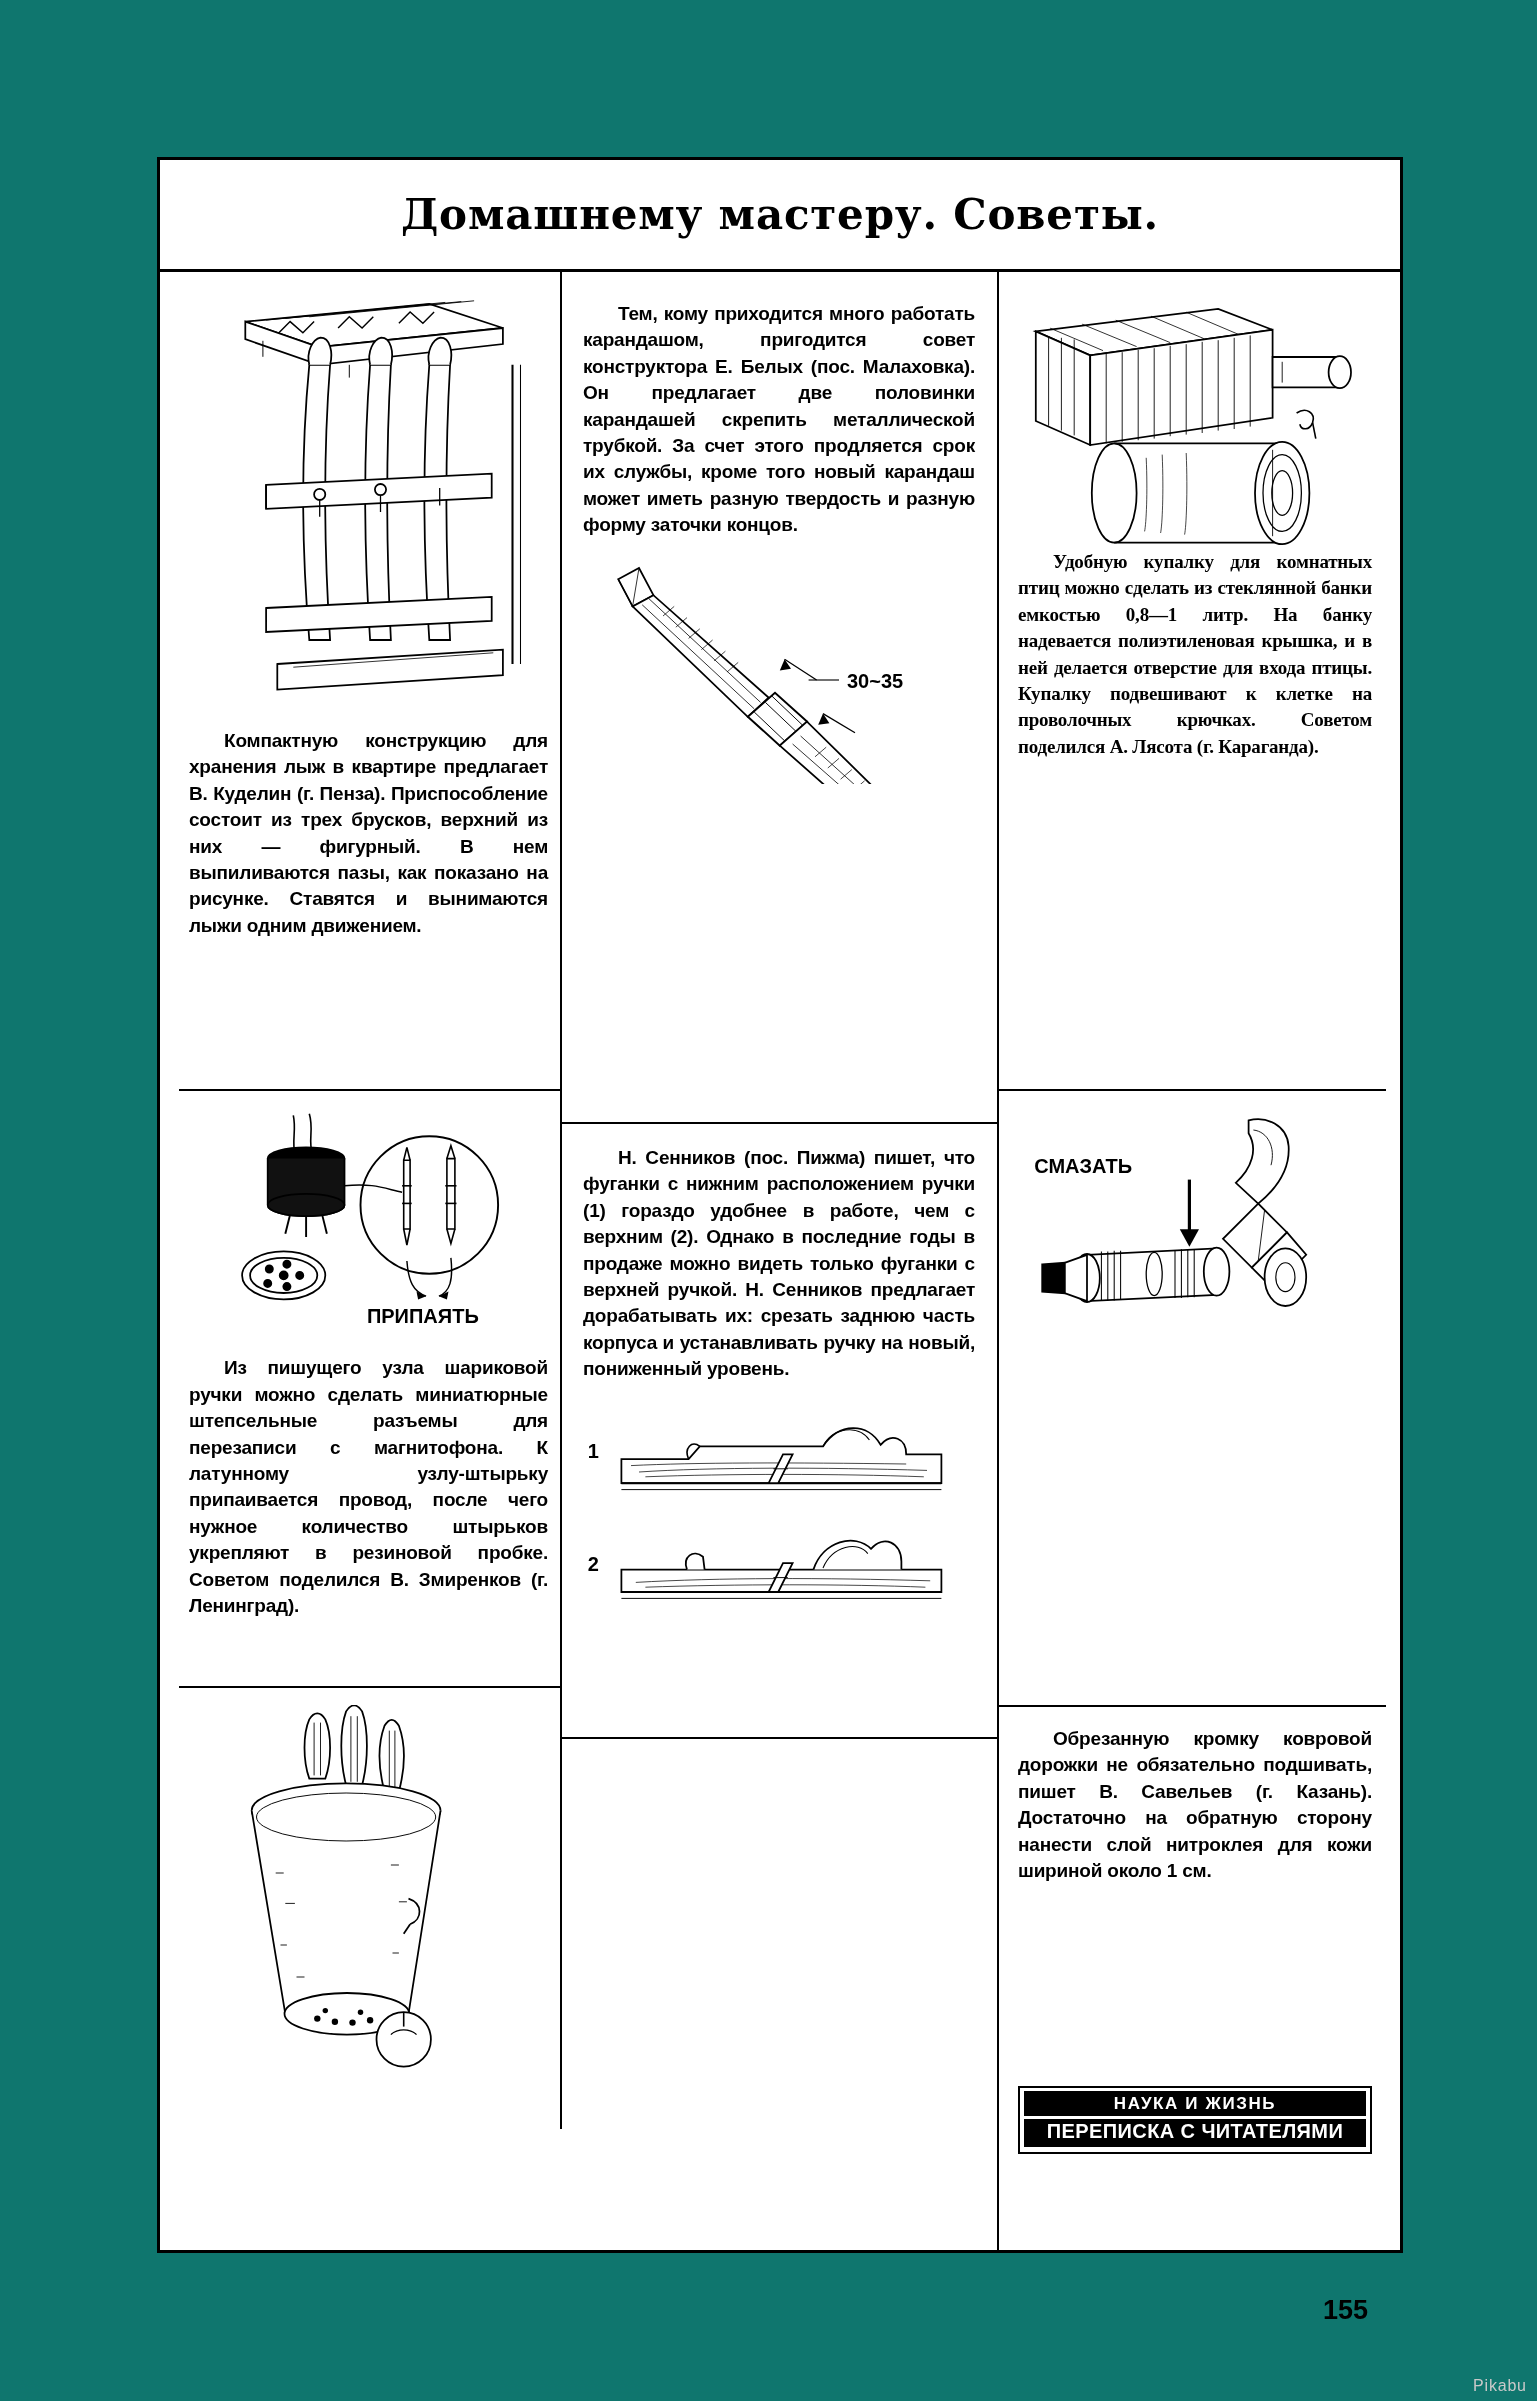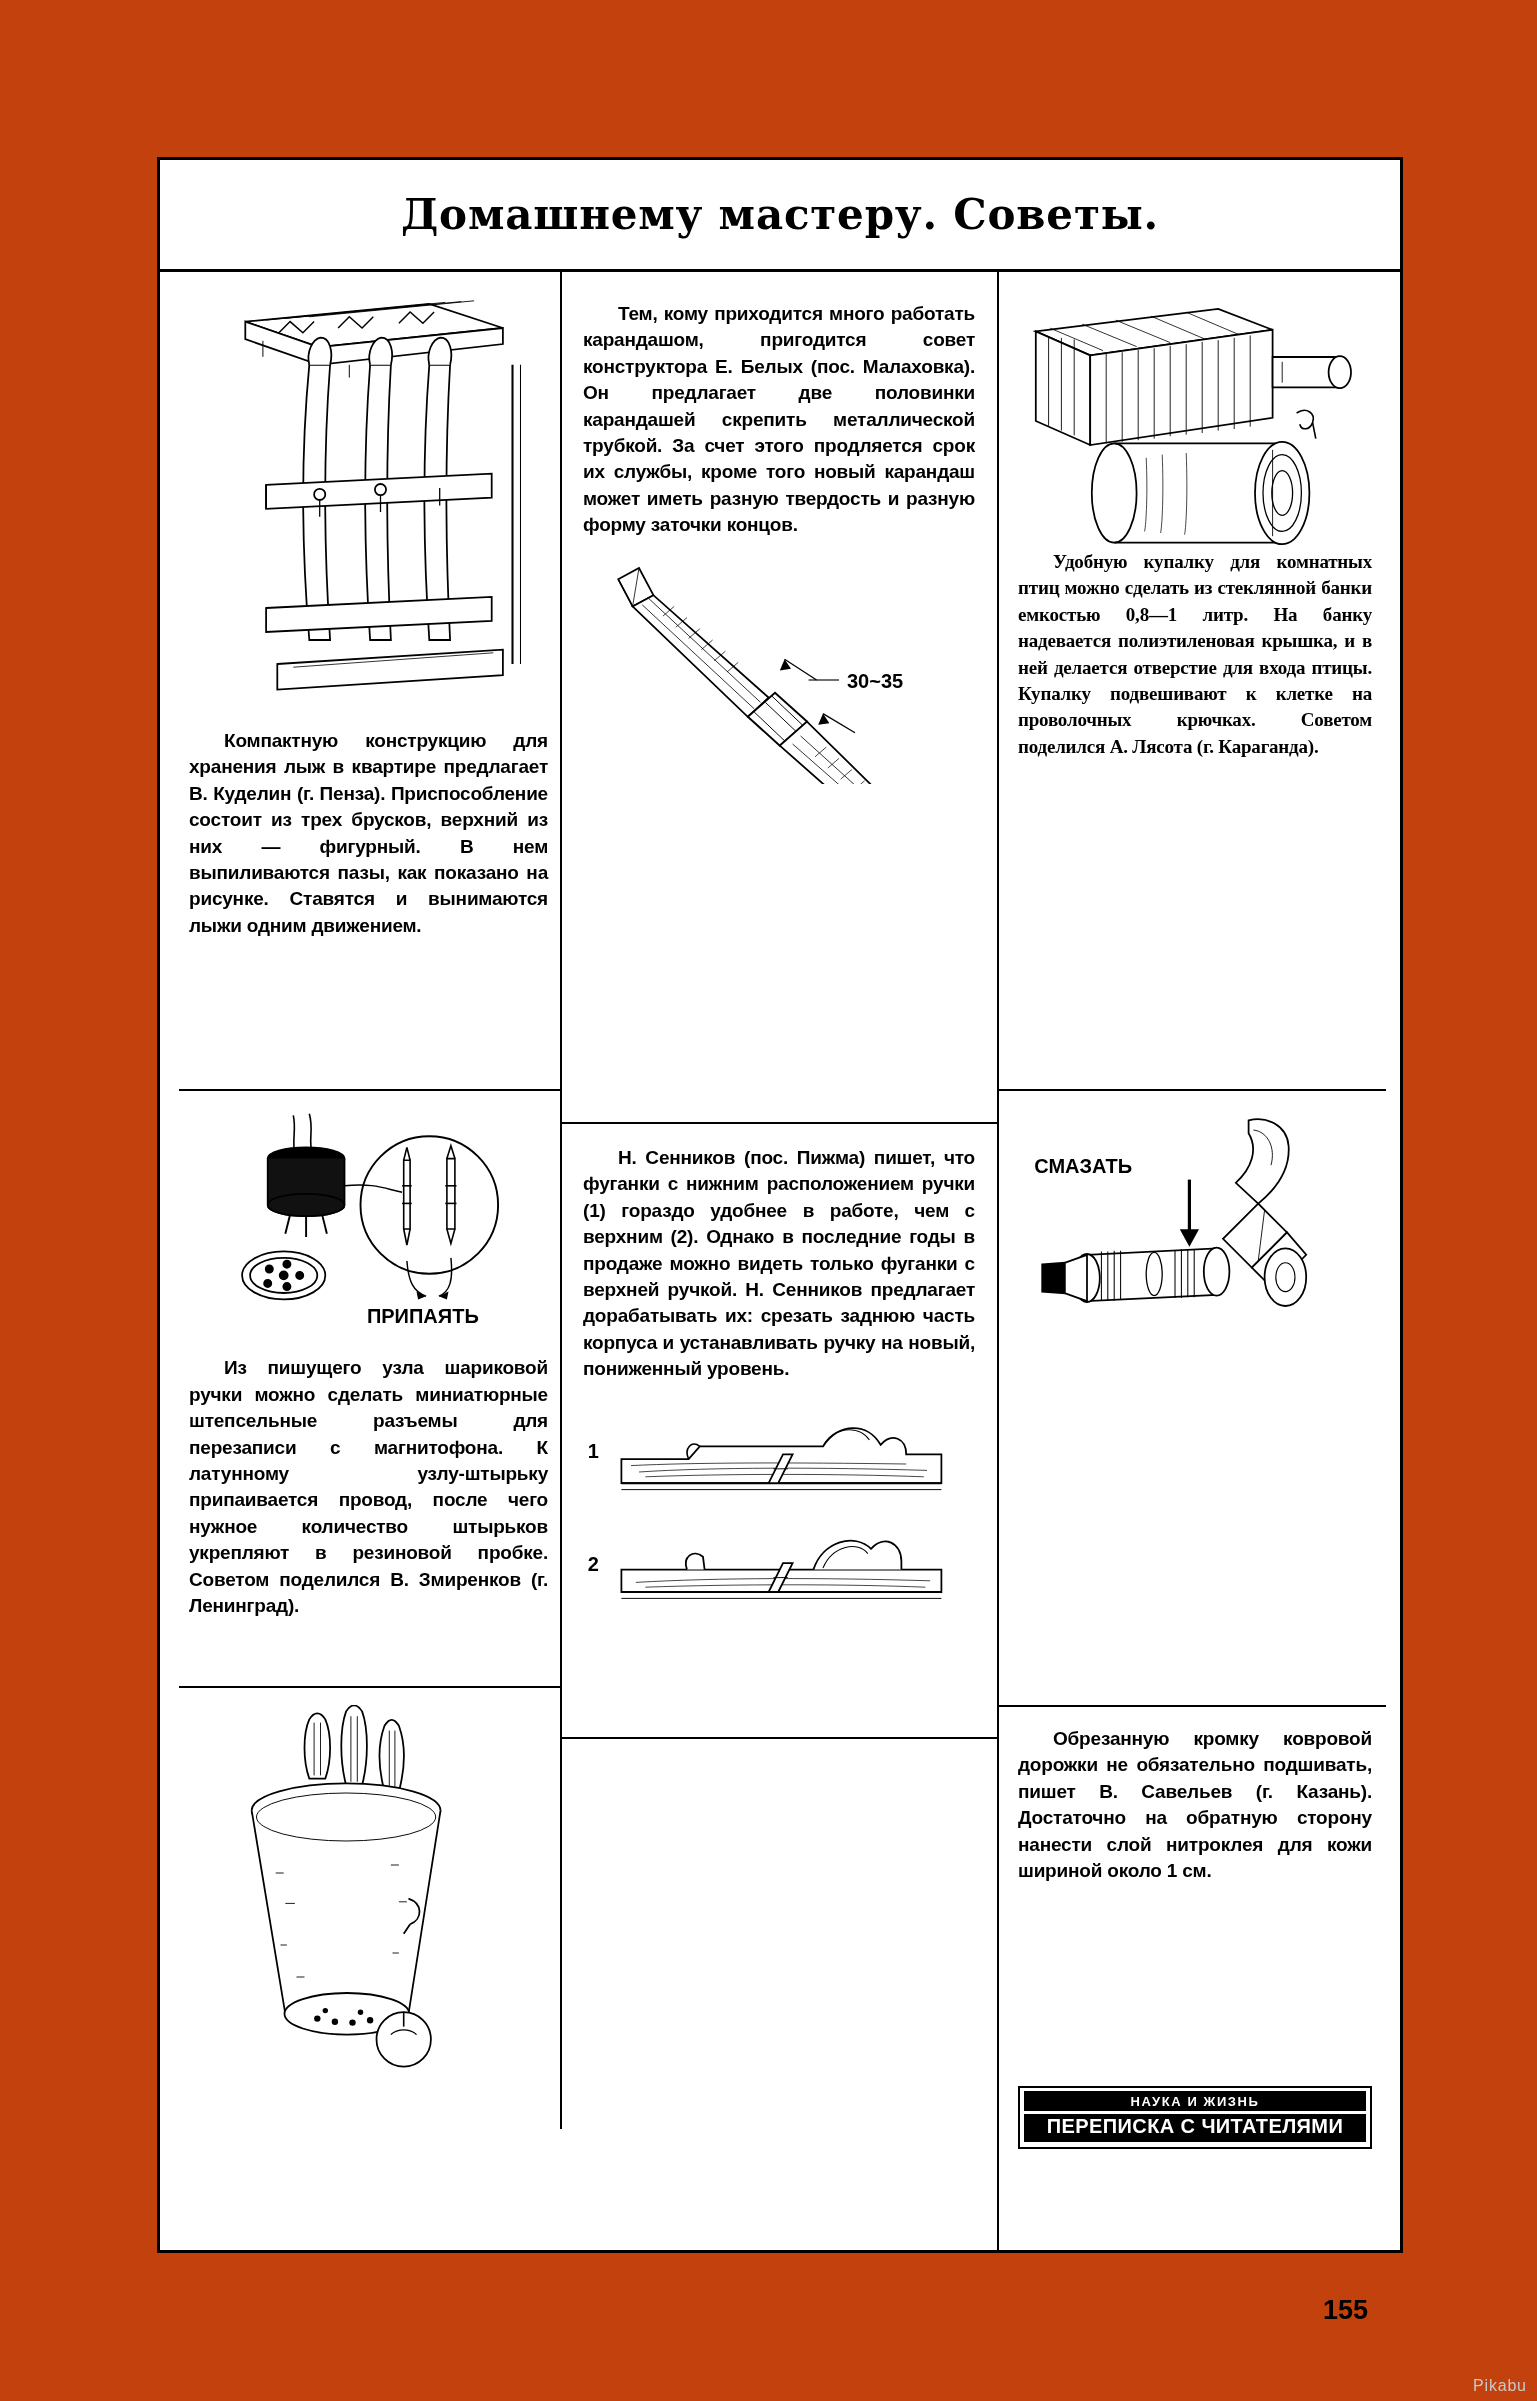--- a/index.html
+++ b/index.html
@@ -13,21 +13,21 @@
     font-family: "Liberation Sans", sans-serif;
     color: #000;
     position: relative;
     overflow: hidden;
   }
   .page {
     position: absolute;
     left: 0; top: 0;
     width: 1538px;
     height: 2401px;
-    background: #c2410c;
+    background: #0f766e;
   }
   
   .frame {
     position: absolute;
     left: 157px;
     top: 157px;
     width: 1246px;
     height: 2096px;
     border: 3.2px solid #000;
     box-sizing: border-box;
@@ -98,21 +98,21 @@
     box-sizing: border-box;
     border: 2.4px solid #000;
     background: #fff;
     padding: 3.2px 4px 4.8px 4px;
   }
   .logo-top {
     background: #000;
     color: #fff;
     font-family: "Liberation Sans", sans-serif;
     font-weight: bold;
-    font-size: 13px;
+    font-size: 17px;
     letter-spacing: 1.6px;
     text-align: center;
     padding: 2.4px 0 2.4px 0;
   }
   .logo-bottom {
     background: #000;
     color: #fff;
     font-family: "Liberation Sans", sans-serif;
     font-weight: bold;
     font-size: 20px;

